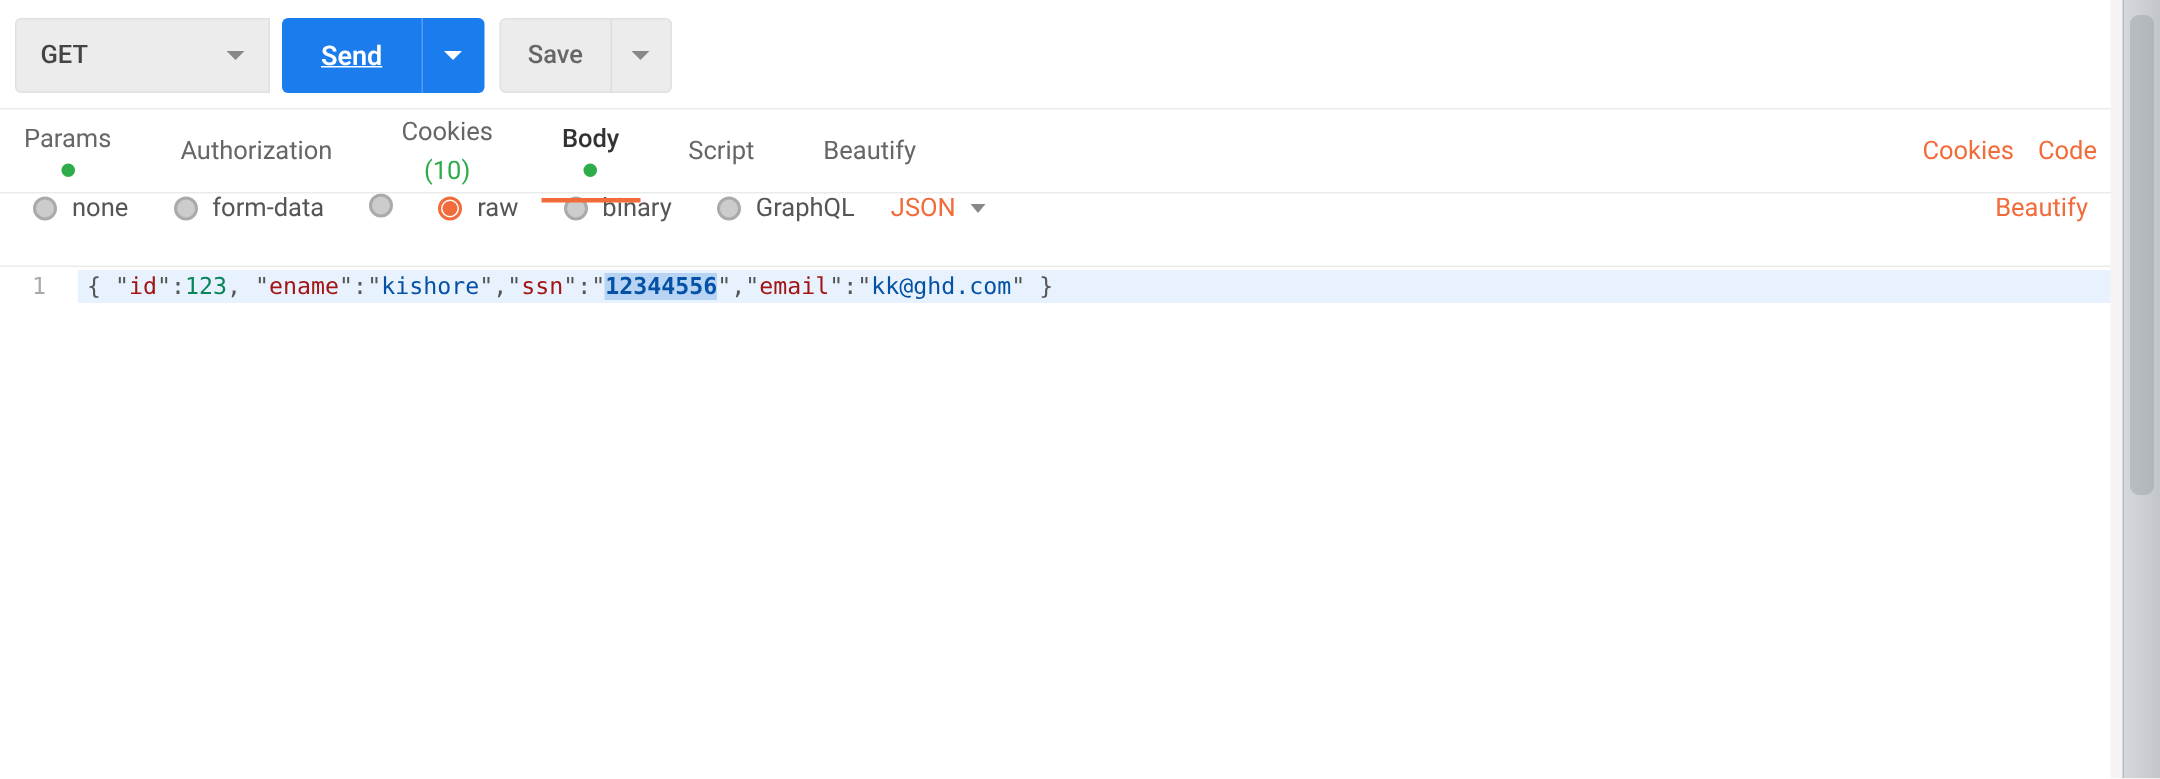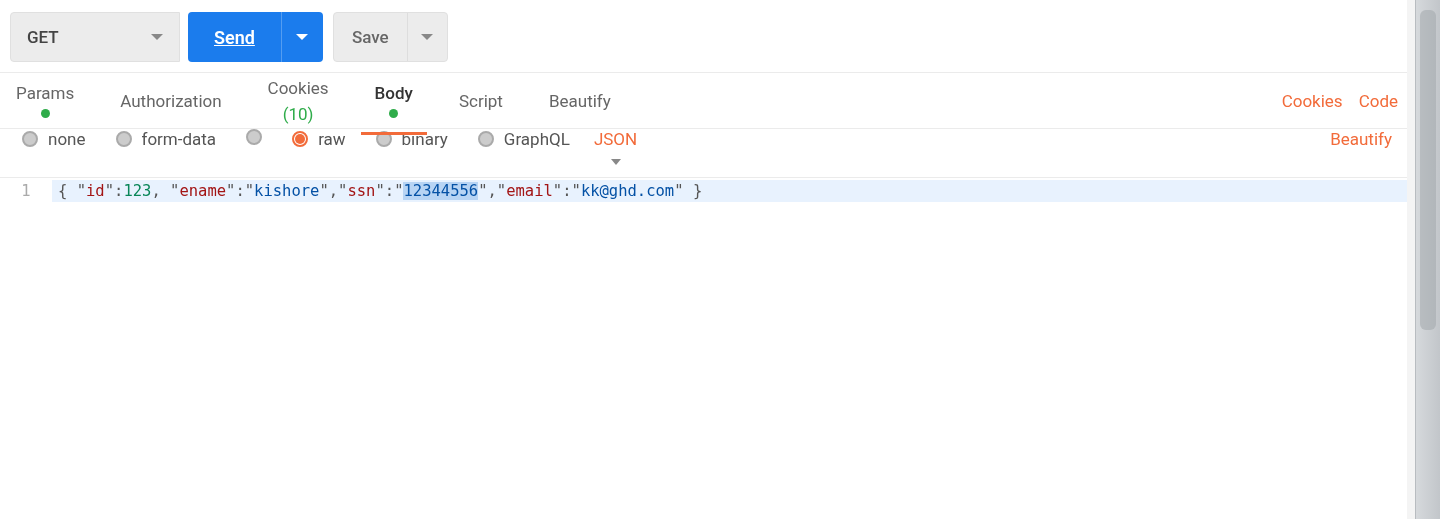--- a/index.html
+++ b/index.html
@@ -212,21 +212,20 @@
     border-radius: 50%;
   }
   .format-select {
     display: flex;
     align-items: center;
     gap: 10px;
     color: #f26b3a;
     font-size: 17px;
     cursor: pointer;
     margin-left: -6px;
-    flex-direction: column;
   }
   .format-select .caret {
     width: 0; height: 0;
     border-left: 5px solid transparent;
     border-right: 5px solid transparent;
     border-top: 6px solid #888;
   }
   .bodytype-right {
     margin-left: auto;
   }
@@ -261,20 +260,21 @@
   }
   .code-line.current {
     background: #e8f2fe;
   }
   .tok-punc { color: #555; }
   .tok-key   { color: #a31515; }
   .tok-str   { color: #0451a5; }
   .tok-num   { color: #098658; }
   .sel {
     background: #b7d4f4;
+    font-weight: bold;
   }
 
   
   .right-strip {
     position: absolute;
     right: 0; top: 0; bottom: 0;
     width: 25px;
     background: linear-gradient(to right, #d6d9dc, #c2c6ca);
     border-left: 1px solid #b8bcc0;
   }

